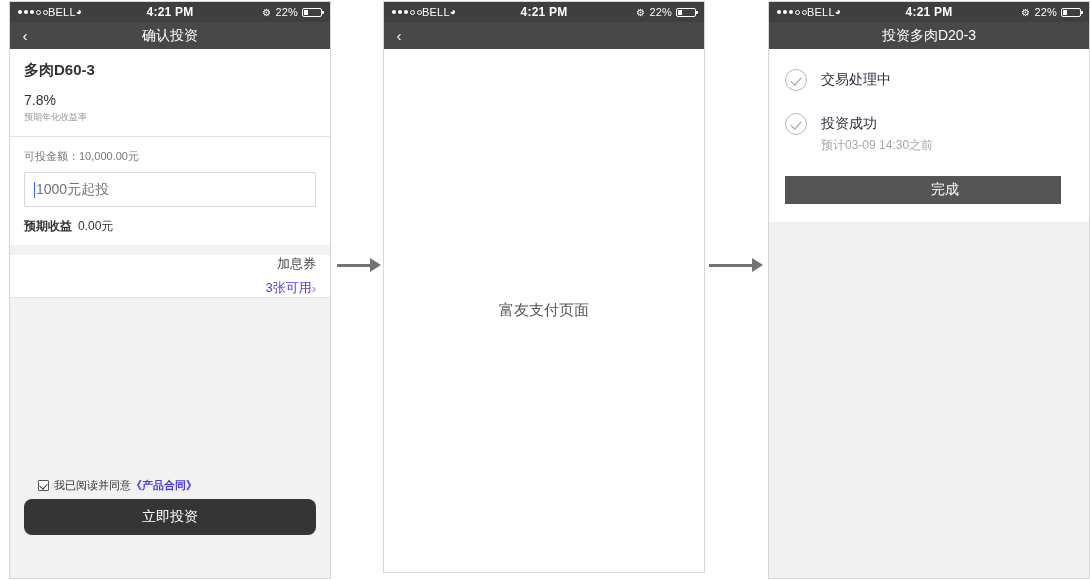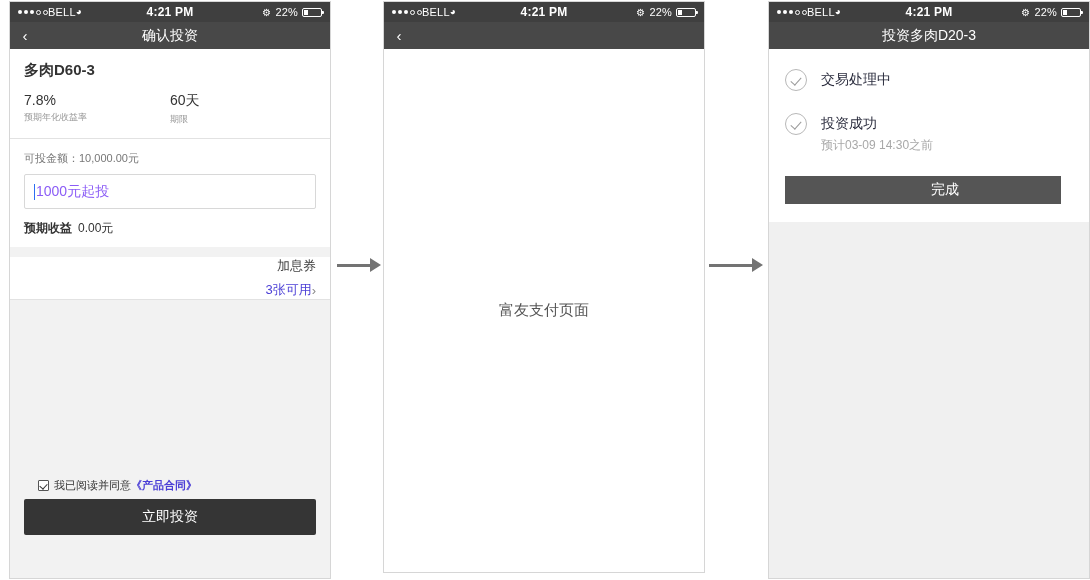--- a/index.html
+++ b/index.html
@@ -120,21 +120,21 @@
     display: flex;
     align-items: center;
     padding: 0 9px;
     background: #fff;
     position: relative;
   }
   .caret {
     width: 1px; height: 16px; background: #2c6ef2; margin-right: 1px;
     display: inline-block;
   }
-  .amount-ph { font-size: 14px; color: #8b5cf6; }
+  .amount-ph { font-size: 14px; color: #737373; }
   .expected-row {
     margin-top: 11px; font-size: 12px; color: #333;
   }
   .expected-row b { font-weight: bold; margin-top: 24px; }
   .expected-val { margin-left: 6px; }
 
   
   .coupon-row {
     height: 42px; display: flex; align-items: flex-end;
     padding: 0 14px; justify-content: space-between; flex-direction: column;
@@ -161,21 +161,21 @@
     position: absolute; left: 2px; top: 1px;
     width: 4px; height: 6px;
     border: solid #333; border-width: 0 1.5px 1.5px 0;
     transform: rotate(42deg);
   }
   .contract-link { color: #4b3fd6; font-weight: bold; }
   .cta-button {
     position: absolute; left: 14px; right: 14px; bottom: 43px;
     height: 36px; background: #353535; color: #fff;
     display: flex; align-items: center; justify-content: center;
-    font-size: 14px; border-radius: 2px;
+    font-size: 14px; border-radius: 8px;
   }
 
   
   .blank-body {
     background: #ffffff;
     height: calc(100% - 47px);
     display: flex; align-items: center; justify-content: center;
   }
   .pay-placeholder { font-size: 15px; color: #555; }
 
@@ -278,24 +278,20 @@
 
   <div class="screen-body">
 
     <div class="card">
       <div class="product-block">
         <div class="product-name">多肉D60-3</div>
         <div class="stats">
           <div class="stat">
             <div class="stat-val">7.8%</div>
             <div class="stat-lbl">预期年化收益率</div>
-          </div>
-          <div class="stat">
-            <div class="stat-val">60天</div>
-            <div class="stat-lbl">期限</div>
           </div>
         </div>
       </div>
     </div>
 
     <div class="divider-line"></div>
 
     <div class="card">
       <div class="amount-block">
         <div class="avail-label">可投金额：10,000.00元</div>

